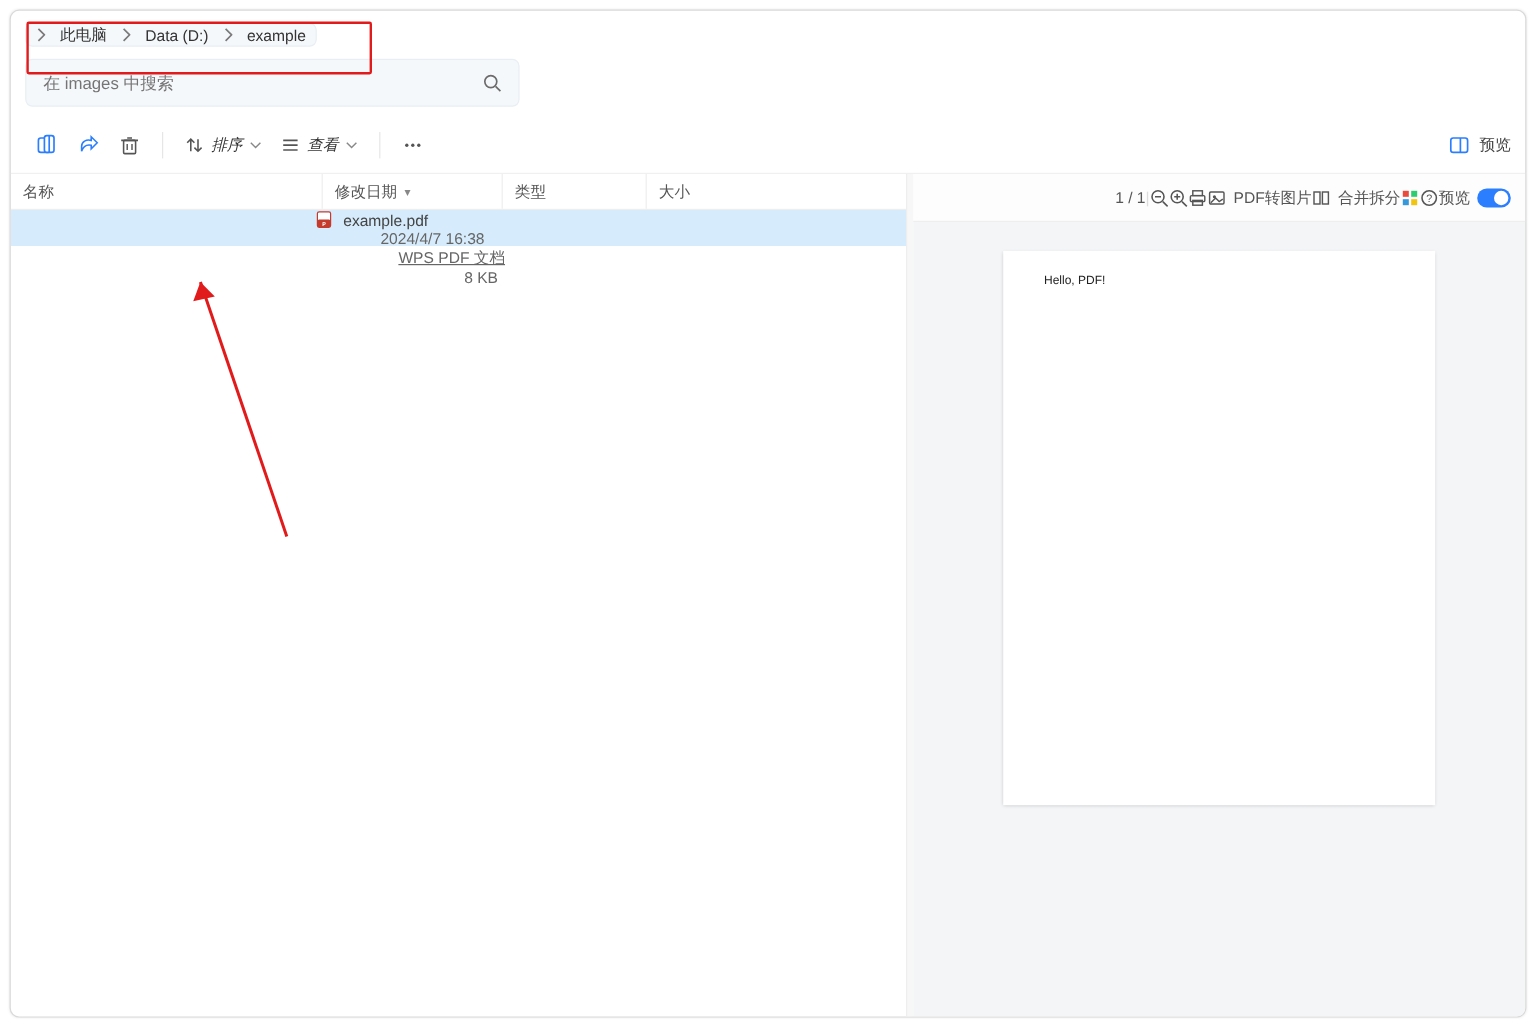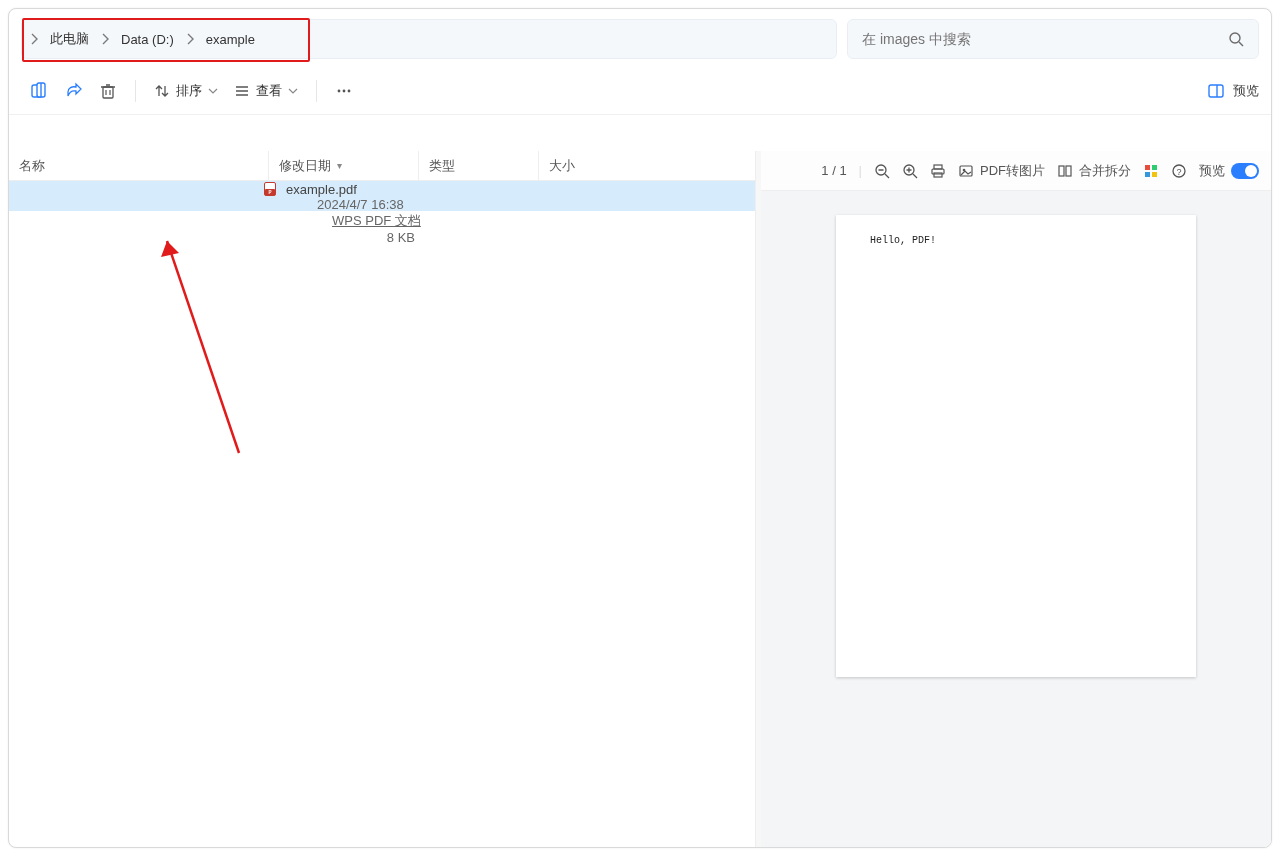--- a/index.html
+++ b/index.html
@@ -1,40 +1,40 @@
 <!DOCTYPE html>
 <html><head>
 <meta charset="utf-8">
 <style>
 * { box-sizing: border-box; margin: 0; padding: 0; }
 html, body { width: 1280px; height: 857px; font-family: "Segoe UI", "Microsoft YaHei", sans-serif; font-size: 13px; color: #333; background: #fff; }
 .window { width: 1264px; height: 840px; margin: 8px; border: 1px solid #d9d9d9; border-radius: 8px; background: #fff; display: flex; flex-direction: column; overflow: hidden; box-shadow: 0 0 2px rgba(0,0,0,0.08); }
 
 
-.topbar { display:flex; align-items:flex-start; padding: 10px 12px 8px 12px; gap: 10px; }
+.topbar { display:flex; align-items:flex-start; padding: 10px 12px 8px 12px; gap: 10px; flex-direction: column; }
 .addr { flex: 1; height: 40px; background: #f5f8fb; border: 1px solid #e8eef3; border-radius: 6px; display:flex; align-items:center; padding: 0 8px; position:relative; }
 .addr .crumbs { display:flex; align-items:center; gap: 12px; }
 .addr .crumb { color: #333; }
 .addr .chev { color:#888; }
 
 .crumb-redbox { position:absolute; left:0; top:-2px; width: 288px; height: 44px; border:2px solid #e11b1b; border-radius:2px; pointer-events:none; }
 
 .searchbox { width: 412px; height: 40px; background: #f5f8fb; border: 1px solid #e8eef3; border-radius: 6px; display:flex; align-items:center; padding: 0 14px; justify-content:space-between; }
 .searchbox input { border:none; background:transparent; outline:none; font-size:14px; color:#6b6b6b; width: 100%; }
 .search-icon { color:#6b6b6b; }
 
 
 .toolbar { height: 48px; display:flex; align-items:center; padding: 0 12px; border-bottom:1px solid #f0f0f0; }
-.toolbar .tbtn { display:flex; align-items:center; gap:6px; padding:6px 8px; border-radius:4px; cursor:pointer; }
+.toolbar .tbtn { display:flex; align-items:center; gap:6px; padding:6px 8px; border-radius:4px; cursor:pointer;font-style:italic; }
 .toolbar .tsep { width:1px; height:22px; background:#e6e6e6; margin: 0 10px; }
 .toolbar .fill { flex:1; }
 .toolbar .rbtn { display:flex; align-items:center; gap:8px; color:#444; }
 
 
-.main { flex:1; display:flex; min-height:0;margin-top:36px; }
+.main { flex:1; display:flex; min-height:0; }
 .filepane { flex:1; display:flex; flex-direction:column; min-width:0; position:relative; }
 .preview-splitter { width:6px; background:#f7f7f7; border-left:1px solid #eee; }
 .previewpane { width:510px; background:#f4f5f7; display:flex; flex-direction:column; }
 
 
 .cols { display:flex; align-items:center; height:30px; border-bottom:1px solid #eee; color:#555; }
 .col { padding: 0 10px; border-right:1px solid #eee; height:100%; display:flex; align-items:center; gap:6px; }
 .col.name { width: 260px; }
 .col.date { width: 150px; }
 .col.type { width: 120px; }
@@ -48,30 +48,30 @@
 .cell.name { width:260px; }
 .cell.date { width:150px; color:#666; }
 .cell.type { width:120px; color:#666;text-decoration:underline; }
 .cell.size { width:86px; justify-content:flex-end; color:#666; }
 .fileicon { width:16px; height:16px; }
 
 
 .arrow-anno { position:absolute; left:130px; top:72px; width:120px; height:240px; pointer-events:none; }
 
 
-.ptoolbar { height:40px; background:#fdfdfd; border-bottom:1px solid #eee; display:flex; align-items:center; padding:0 12px; gap:12px; color:#555; }
+.ptoolbar { height:40px; background:#fdfdfd; border-bottom:1px solid #eee; display:flex; align-items:center; padding:0 12px; color:#555; }
 .ptoolbar .spacer { flex:1; }
 .pbtn { display:flex; align-items:center; gap:6px; cursor:pointer; font-size:13px; }
 .toggle { width:28px; height:16px; border-radius:999px; background:#2b7fff; position:relative; }
 .toggle::after { content:''; position:absolute; right:2px; top:2px; width:12px; height:12px; background:#fff; border-radius:50%; }
 
 
 .pcanvas { flex:1; display:flex; align-items:flex-start; justify-content:center; padding: 24px 18px; overflow:auto; }
 .page { width: 360px; height: 462px; background:#fff; box-shadow: 0 1px 3px rgba(0,0,0,0.2); padding: 20px 34px; }
-.page .txt { font-family: Liberation Mono, monospace; font-size:10px; color:#222; }
+.page .txt { font-family: Liberation Sans, sans-serif; font-size:10px; color:#222; }
 
 svg { display:block; }
 </style>
 </head>
 <body>
 
 <div class="window">
 
   <div class="topbar">
     <div class="addr">

